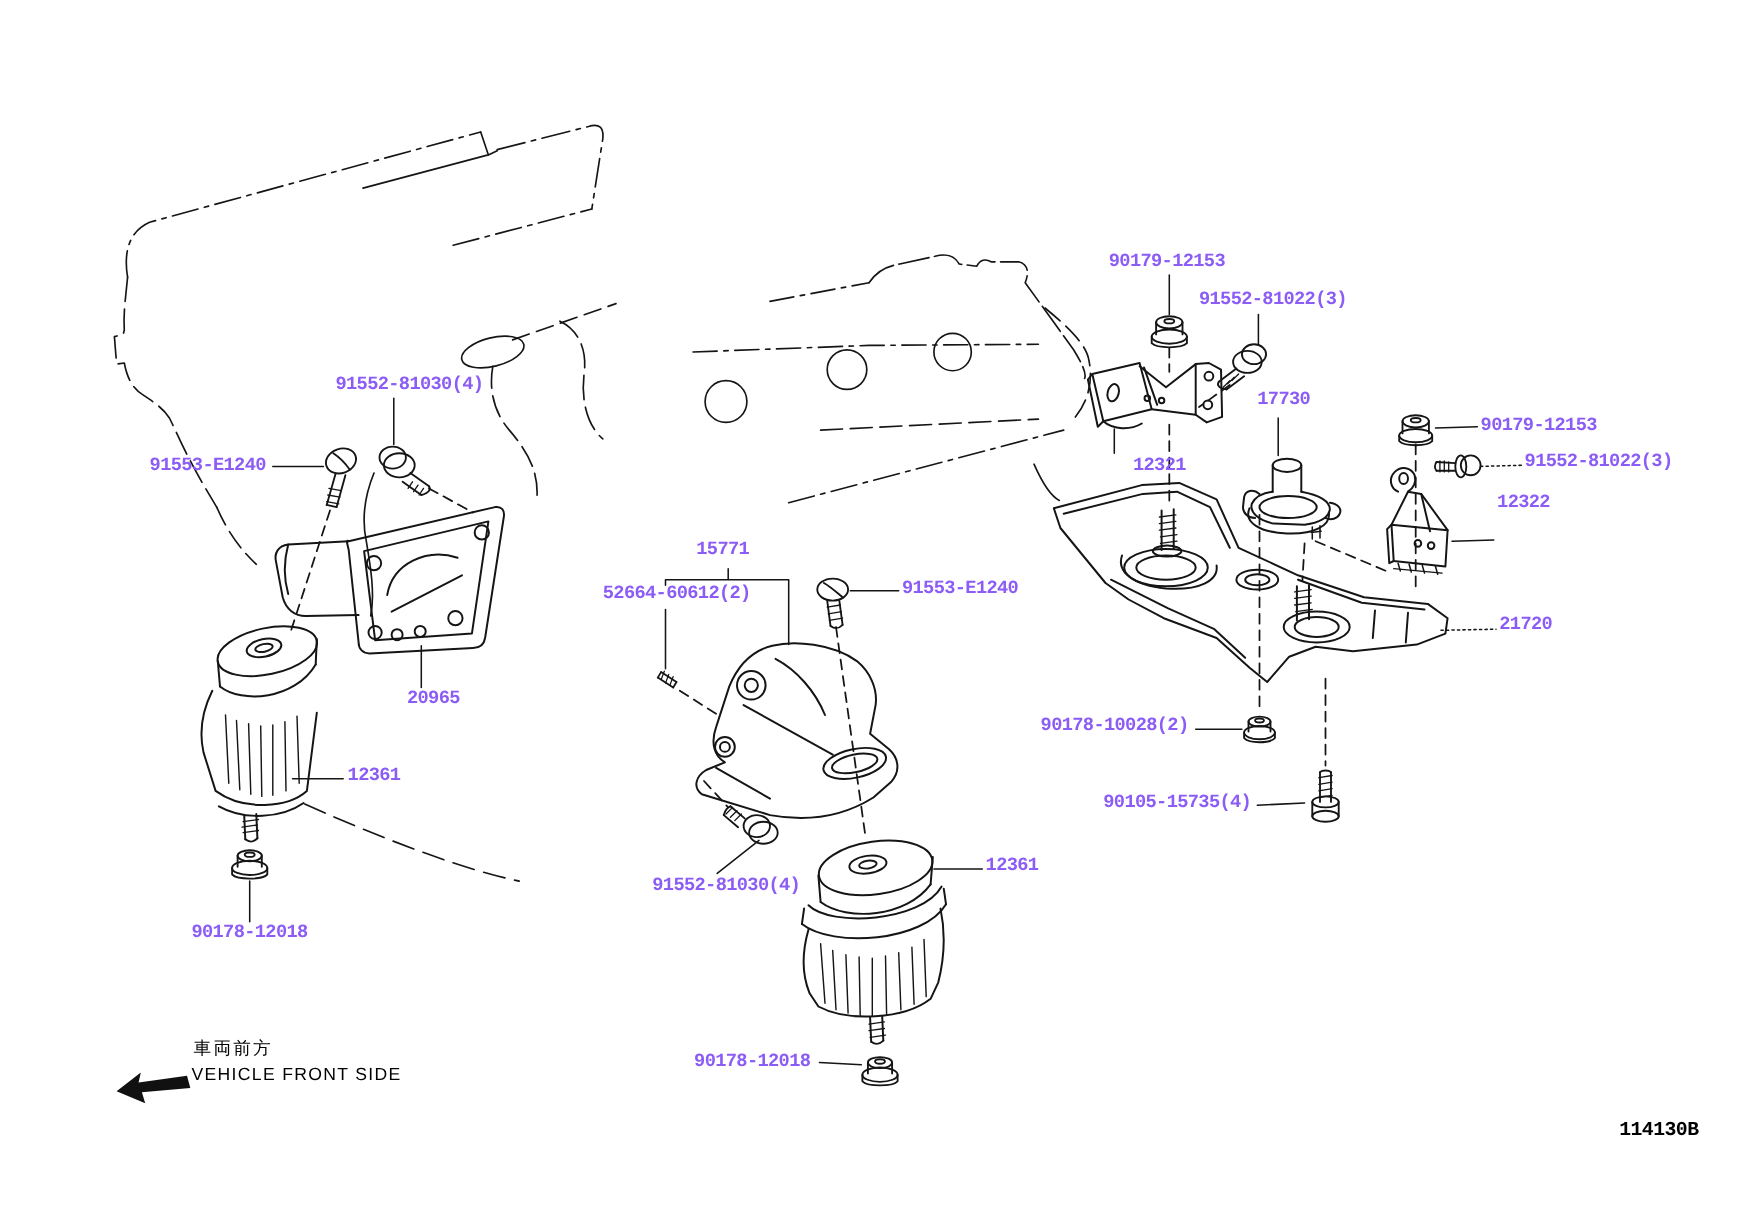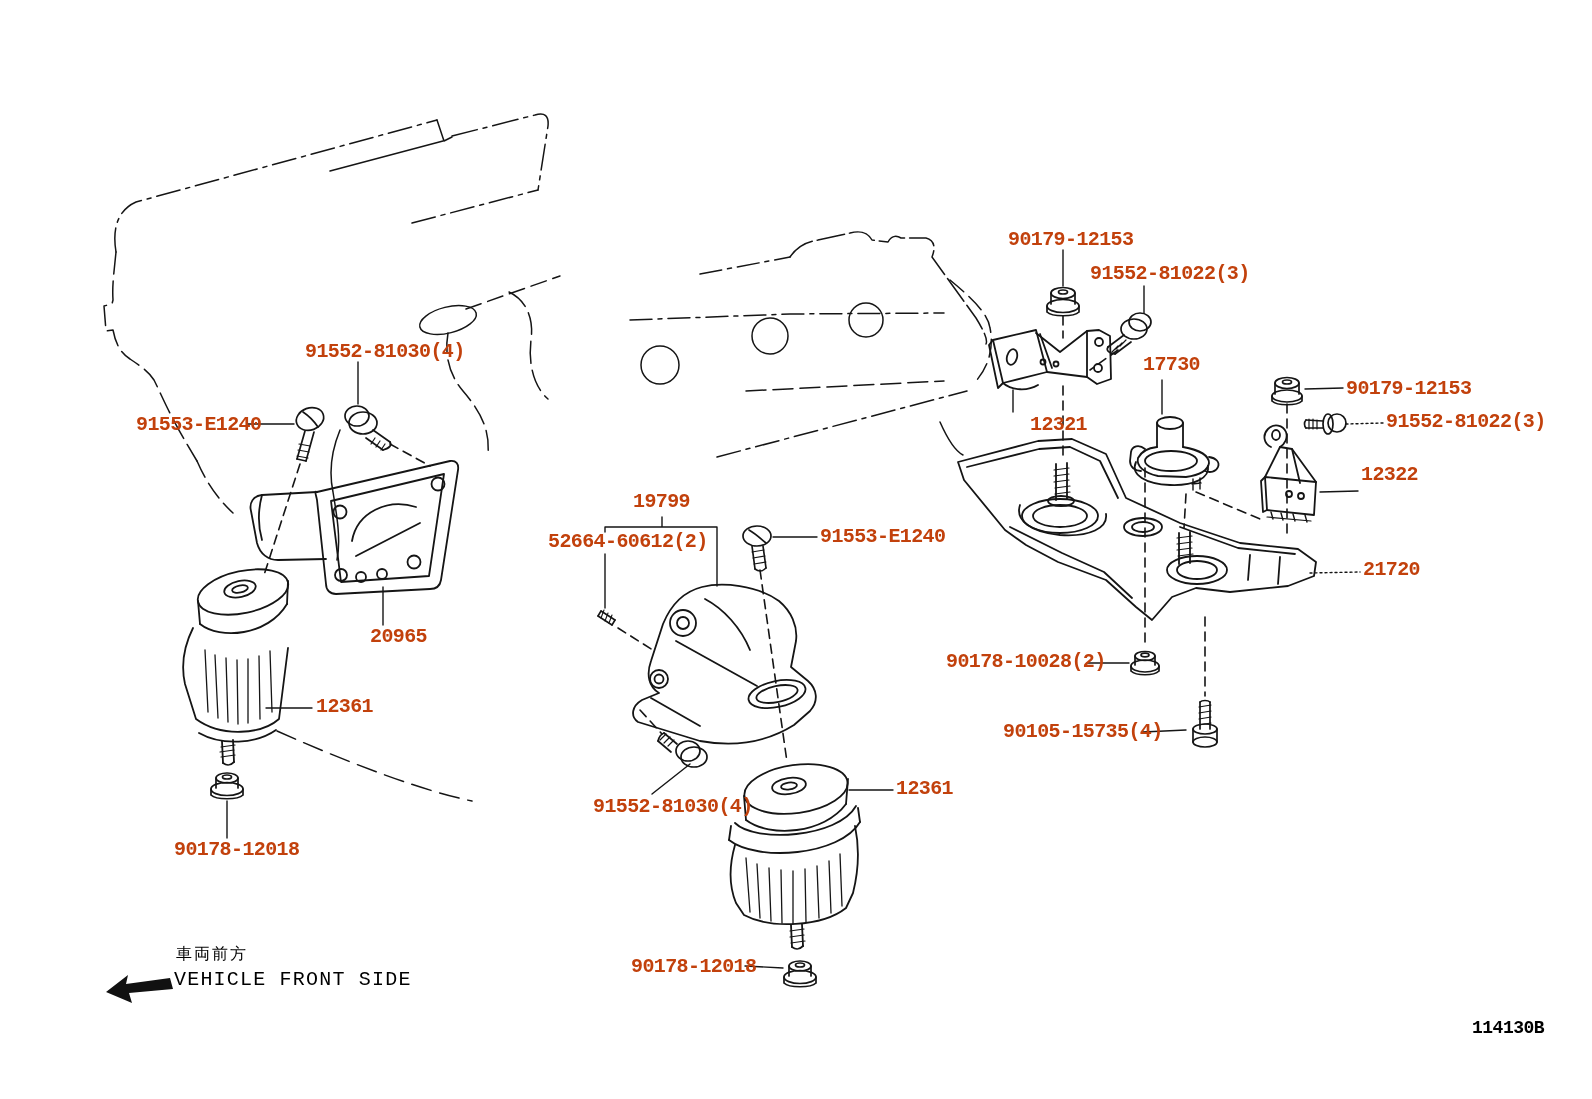--- a/index.html
+++ b/index.html
@@ -1,23 +1,23 @@
 <!DOCTYPE html>
 <html><head>
 <meta charset="utf-8">
 <style>
   html,body{margin:0;padding:0;background:#fff;}
   #canvas{position:relative;width:1592px;height:1099px;background:#fff;overflow:hidden;
           font-family:"Liberation Sans",sans-serif;color:#000;}
   #lineart{position:absolute;left:0;top:0;}
   .plabel{position:absolute;font-family:"Liberation Mono",monospace;font-weight:700;
-          font-size:20px;letter-spacing:-0.6px;line-height:1;white-space:nowrap;color:#c2410c;}
+          font-size:17px;letter-spacing:-0.6px;line-height:1;white-space:nowrap;color:#8b5cf6;}
   .note-jp{position:absolute;font-family:Liberation Serif, serif;font-size:16px;
            letter-spacing:2px;line-height:1;white-space:nowrap;}
-  .note-en{position:absolute;font-family:Liberation Mono, monospace;font-size:20px;
+  .note-en{position:absolute;font-family:Liberation Sans, sans-serif;font-size:16px;
            letter-spacing:1.2px;line-height:1;white-space:nowrap;}
   .dwgcode{position:absolute;font-family:"Liberation Mono",monospace;font-weight:700;
            font-size:18px;letter-spacing:-0.5px;line-height:1;white-space:nowrap;}
   svg path, svg ellipse, svg circle, svg line{vector-effect:non-scaling-stroke;}
 </style>
 </head>
 <body>
 
 <div id="canvas">
 
@@ -308,33 +308,33 @@
   </g>
 
   <polygon points="106,992 128,975 126,984 170,978 173,989 129,993 132,1003" fill="#111" stroke="none"></polygon>
 </svg>
 
   <div class="plabel" style="left:305px;top:342px">91552-81030(4)</div>
   <div class="plabel" style="left:136px;top:415px">91553-E1240</div>
   <div class="plabel" style="left:370px;top:627px">20965</div>
   <div class="plabel" style="left:316px;top:697px">12361</div>
   <div class="plabel" style="left:174px;top:840px">90178-12018</div>
-  <div class="plabel" style="left:633px;top:492px">19799</div>
+  <div class="plabel" style="left:633px;top:492px">15771</div>
   <div class="plabel" style="left:548px;top:532px">52664-60612(2)</div>
   <div class="plabel" style="left:820px;top:527px">91553-E1240</div>
   <div class="plabel" style="left:593px;top:797px">91552-81030(4)</div>
   <div class="plabel" style="left:896px;top:779px">12361</div>
   <div class="plabel" style="left:631px;top:957px">90178-12018</div>
   <div class="plabel" style="left:1008px;top:230px">90179-12153</div>
   <div class="plabel" style="left:1090px;top:264px">91552-81022(3)</div>
   <div class="plabel" style="left:1143px;top:355px">17730</div>
   <div class="plabel" style="left:1030px;top:415px">12321</div>
   <div class="plabel" style="left:1346px;top:379px">90179-12153</div>
   <div class="plabel" style="left:1386px;top:412px">91552-81022(3)</div>
-  <div class="plabel" style="left:1361px;top:465px">12322</div>
+  <div class="plabel" style="left:1361px;top:449px">12322</div>
   <div class="plabel" style="left:1363px;top:560px">21720</div>
   <div class="plabel" style="left:946px;top:652px">90178-10028(2)</div>
   <div class="plabel" style="left:1003px;top:722px">90105-15735(4)</div>
 
   <div class="note-jp" style="left:176px;top:946px">車両前方</div>
   <div class="note-en" style="left:174px;top:970px">VEHICLE FRONT SIDE</div>
   <div class="dwgcode" style="left:1472px;top:1019px">114130B</div>
 </div>
 
 </body></html>

